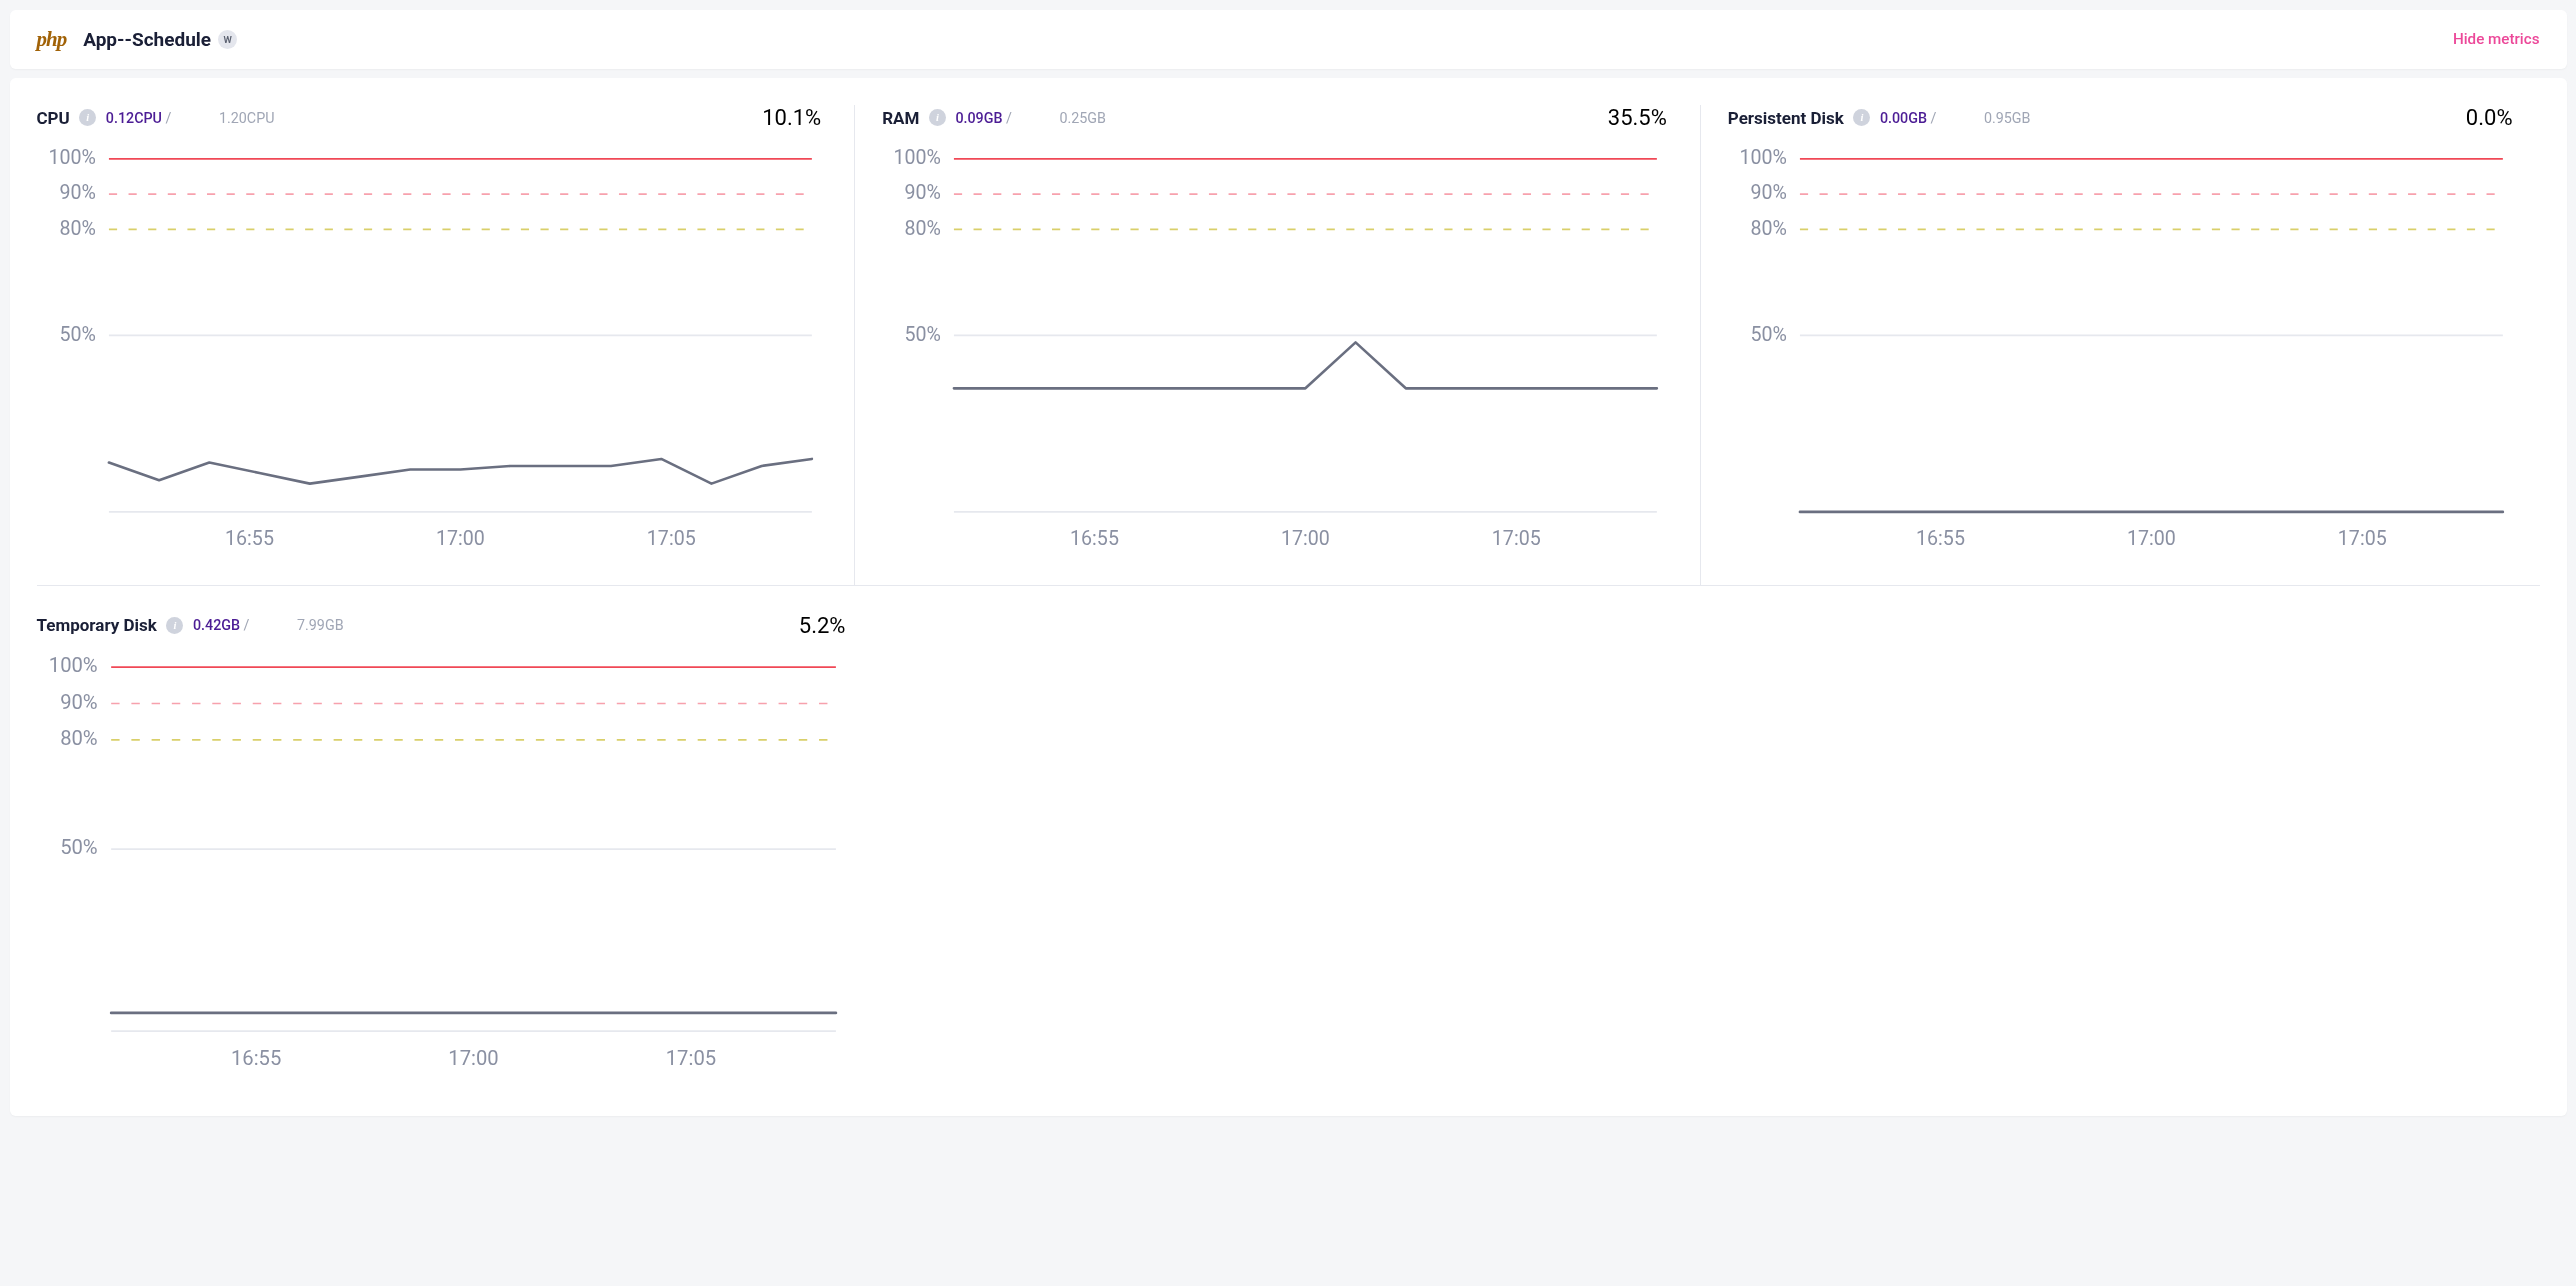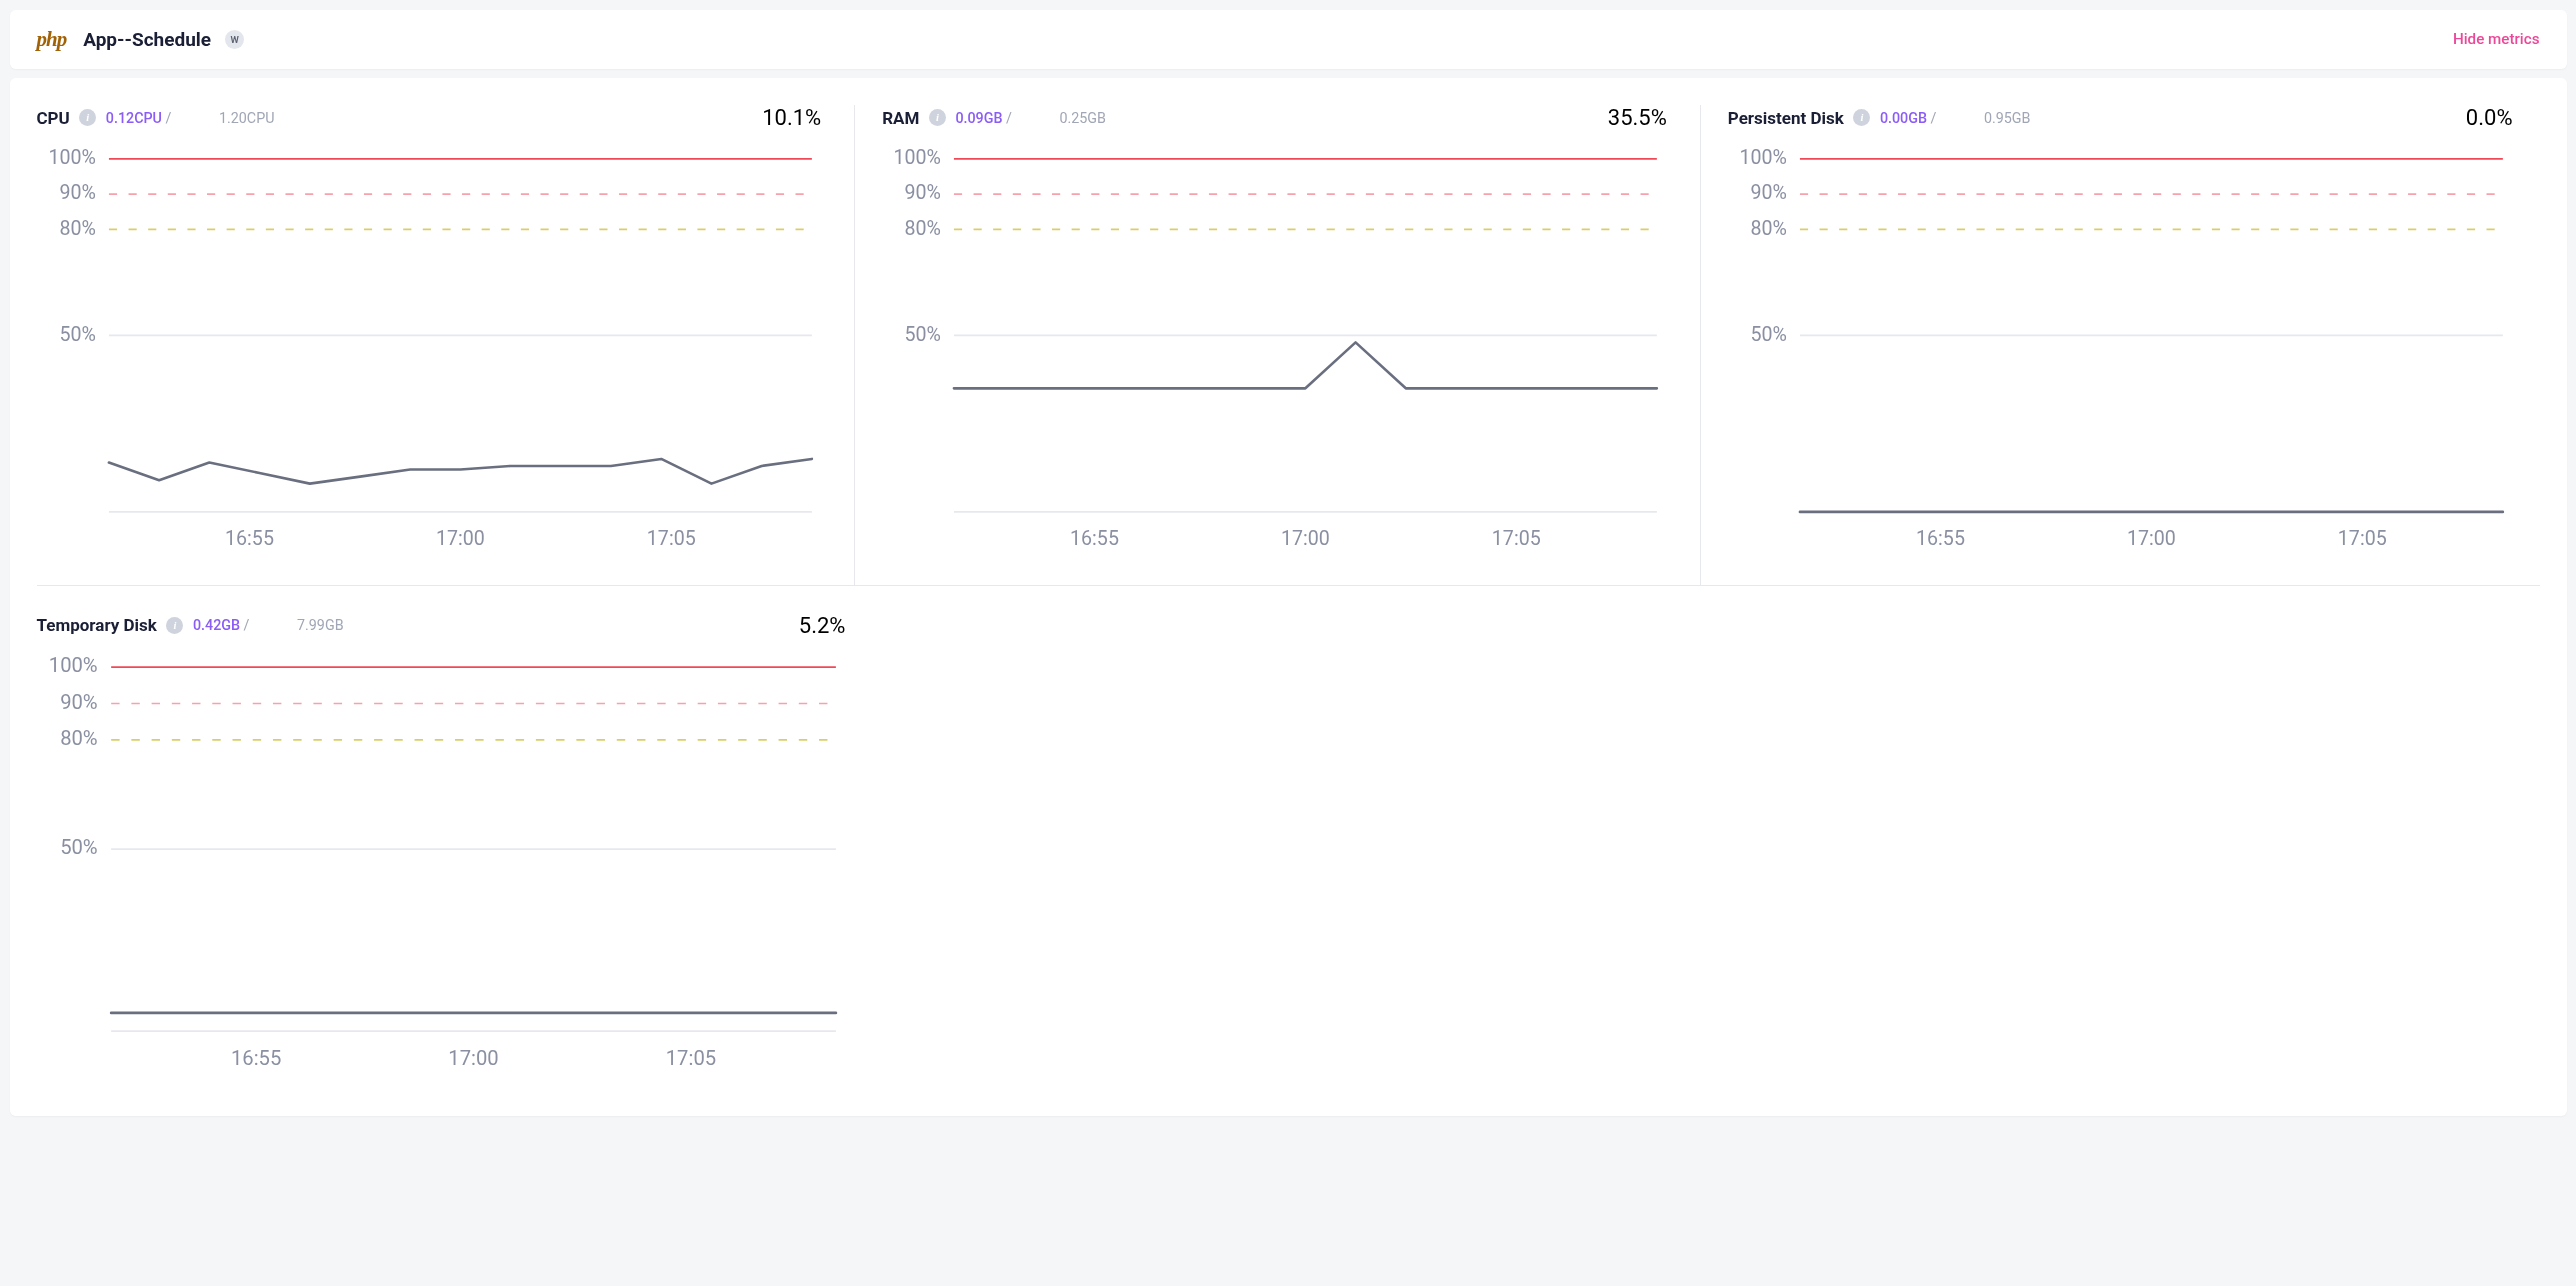--- a/index.html
+++ b/index.html
@@ -27,21 +27,21 @@
     font-weight: 700;
     font-size: 21px;
     letter-spacing: -1px;
     color: #a16207;
     margin-right: 17px;
   }
   .app-title {
     font-size: 19px;
     font-weight: 700;
     color: #1a1f36;
-    margin-right: 14px;
+    margin-right: 7px;
   }
   .badge-w {
     display: inline-flex;
     align-items: center;
     justify-content: center;
     width: 19px;
     height: 19px;
     border-radius: 50%;
     background: #e4e6ed;
     color: #5b6170;
@@ -96,21 +96,21 @@
     justify-content: center;
     font-size: 10.5px;
     font-weight: 700;
     font-style: italic;
     font-family: Georgia, serif;
   }
   .metric-usage {
     font-size: 14.3px;
     white-space: nowrap;
   }
-  .metric-usage .used { color: #8b5cf6; font-weight: 500; }
+  .metric-usage .used { color: #4c1d95; font-weight: 500; }
   .metric-usage .sep { color: #a0a6b5; }
   .metric-usage .limit { color: #a0a6b5; margin-left: 44px; }
   .metric-pct {
     margin-left: auto;
     font-size: 22px;
     font-weight: 400;
     color: #000000;
     white-space: nowrap;
   }
   .chart {

